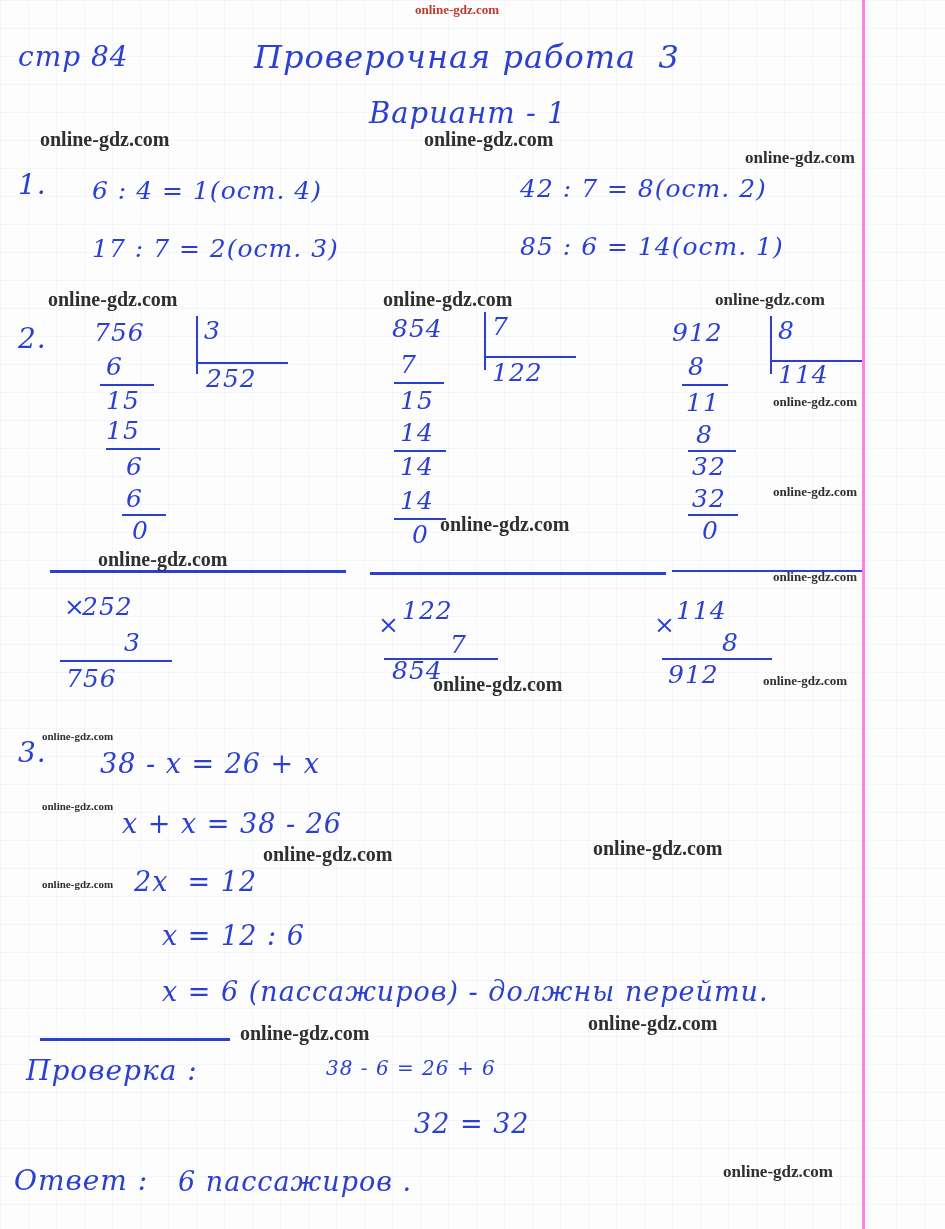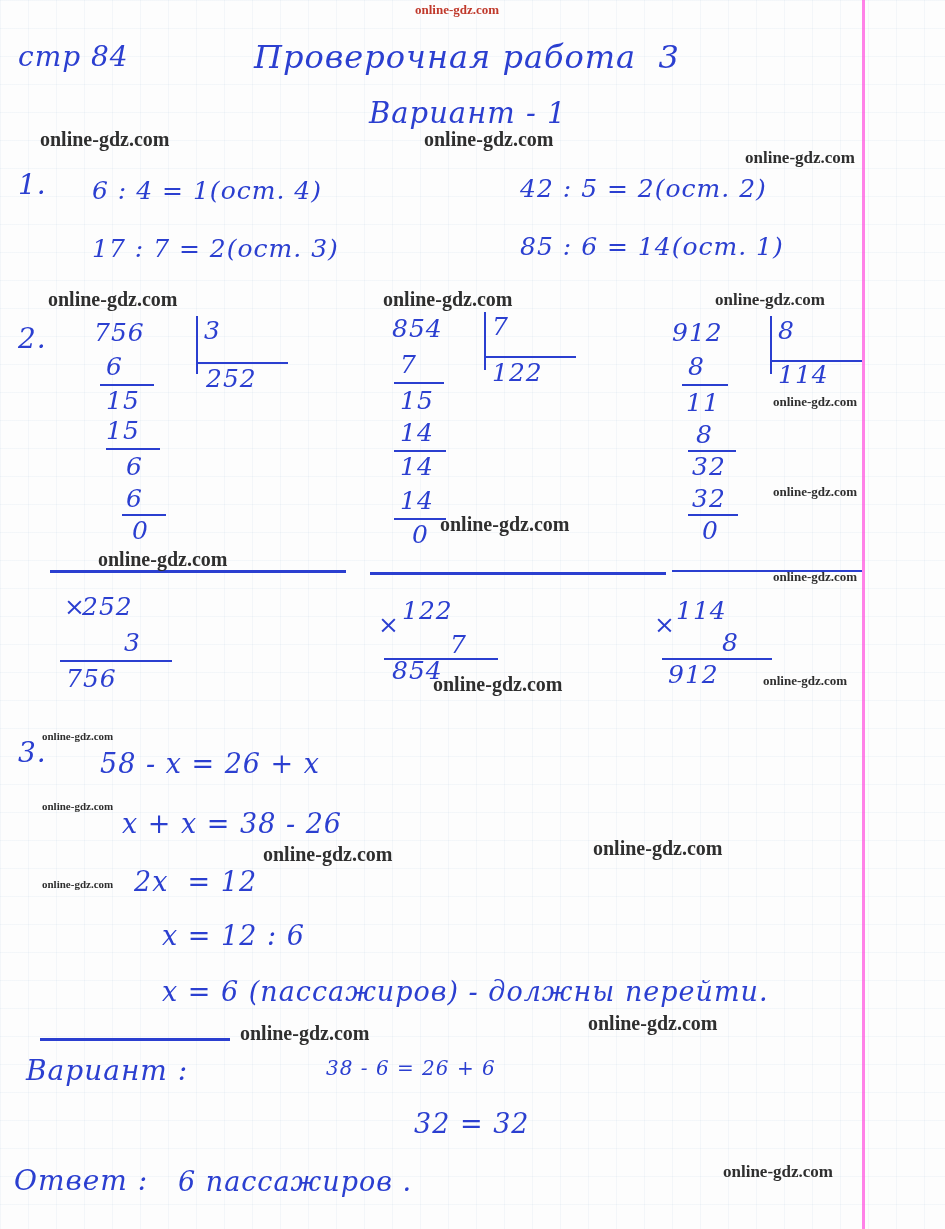--- a/index.html
+++ b/index.html
@@ -65,21 +65,21 @@
 
 <div class="paper-grid"></div>
 <div class="margin-line" style="left:862px;"></div>
 
 <div class="ink big" style="left:18px;top:40px;font-size:28px;">стр 84</div>
 <div class="ink title" style="left:245px;top:38px;font-size:32px;">Проверочная работа  3</div>
 <div class="ink title" style="left:360px;top:96px;font-size:29px;">Вариант - 1</div>
 
 <div class="ink num" style="left:18px;top:168px;font-size:28px;">1.</div>
 <div class="ink num" style="left:92px;top:176px;">6 : 4 = 1(ост. 4)</div>
-<div class="ink num" style="left:520px;top:174px;">42 : 5 = 2(ост. 2)</div>
+<div class="ink num" style="left:520px;top:174px;">42 : 7 = 8(ост. 2)</div>
 <div class="ink num" style="left:92px;top:234px;">17 : 7 = 2(ост. 3)</div>
 <div class="ink num" style="left:520px;top:232px;">85 : 6 = 14(ост. 1)</div>
 
 <div class="ink num" style="left:18px;top:322px;font-size:28px;">2.</div>
 
 <div class="ink num" style="left:94px;top:318px;">756</div>
 <div class="vrule" style="left:196px;top:316px;height:58px;"></div>
 <div class="ink num" style="left:204px;top:316px;">3</div>
 <div class="rule" style="left:198px;top:362px;width:90px;"></div>
 <div class="ink num" style="left:206px;top:364px;">252</div>
@@ -141,28 +141,28 @@
 <div class="ink num" style="left:702px;top:516px;">0</div>
 
 <div class="rule" style="left:672px;top:570px;width:190px;height:2px;"></div>
 <div class="ink num" style="left:654px;top:610px;">×</div>
 <div class="ink num" style="left:676px;top:596px;">114</div>
 <div class="ink num" style="left:722px;top:628px;">8</div>
 <div class="rule" style="left:662px;top:658px;width:110px;"></div>
 <div class="ink num" style="left:668px;top:660px;">912</div>
 
 <div class="ink num" style="left:18px;top:736px;font-size:28px;">3.</div>
-<div class="ink num" style="left:100px;top:748px;font-size:27px;">58 - x = 26 + x</div>
+<div class="ink num" style="left:100px;top:748px;font-size:27px;">38 - x = 26 + x</div>
 <div class="ink num" style="left:122px;top:808px;font-size:27px;">x + x = 38 - 26</div>
 <div class="ink num" style="left:134px;top:866px;font-size:27px;">2x  = 12</div>
 <div class="ink num" style="left:162px;top:920px;font-size:27px;">x = 12 : 6</div>
 <div class="ink num" style="left:162px;top:976px;font-size:27px;">x = 6 (пассажиров) - должны перейти.</div>
 
 <div class="rule" style="left:40px;top:1038px;width:190px;height:3px;"></div>
-<div class="ink num" style="left:26px;top:1054px;font-size:28px;">Вариант :</div>
+<div class="ink num" style="left:26px;top:1054px;font-size:28px;">Проверка :</div>
 <div class="ink num" style="left:326px;top:1056px;font-size:20px;">38 - 6 = 26 + 6</div>
 <div class="ink num" style="left:414px;top:1108px;font-size:27px;">32 = 32</div>
 
 <div class="ink num" style="left:14px;top:1164px;font-size:28px;">Ответ :</div>
 <div class="ink num" style="left:178px;top:1166px;font-size:27px;">6 пассажиров .</div>
 
 <div id="wm-layer">
     <div class="wm w13 red" style="left: 415px; top: 2px;">online-gdz.com</div>
     <div class="wm w20" style="left: 40px; top: 128px;">online-gdz.com</div>
     <div class="wm w20" style="left: 424px; top: 128px;">online-gdz.com</div>

